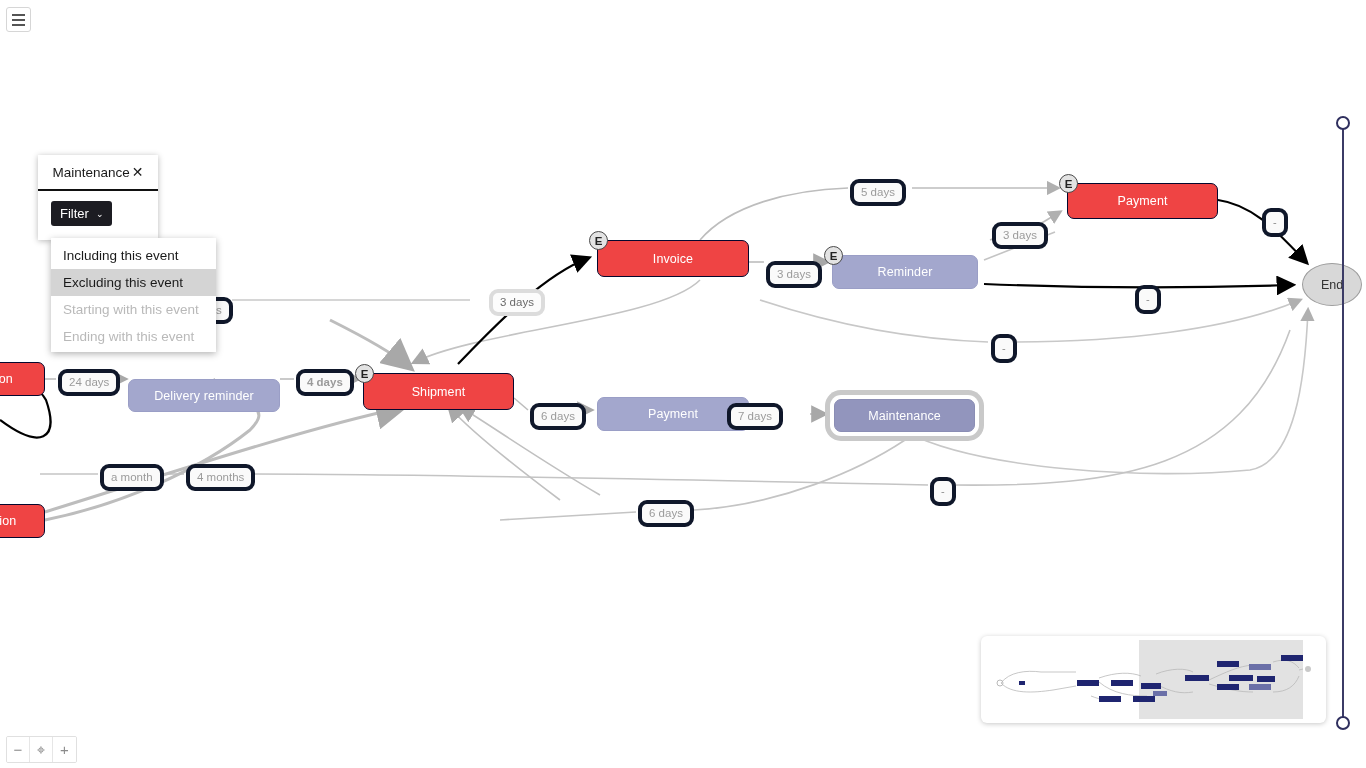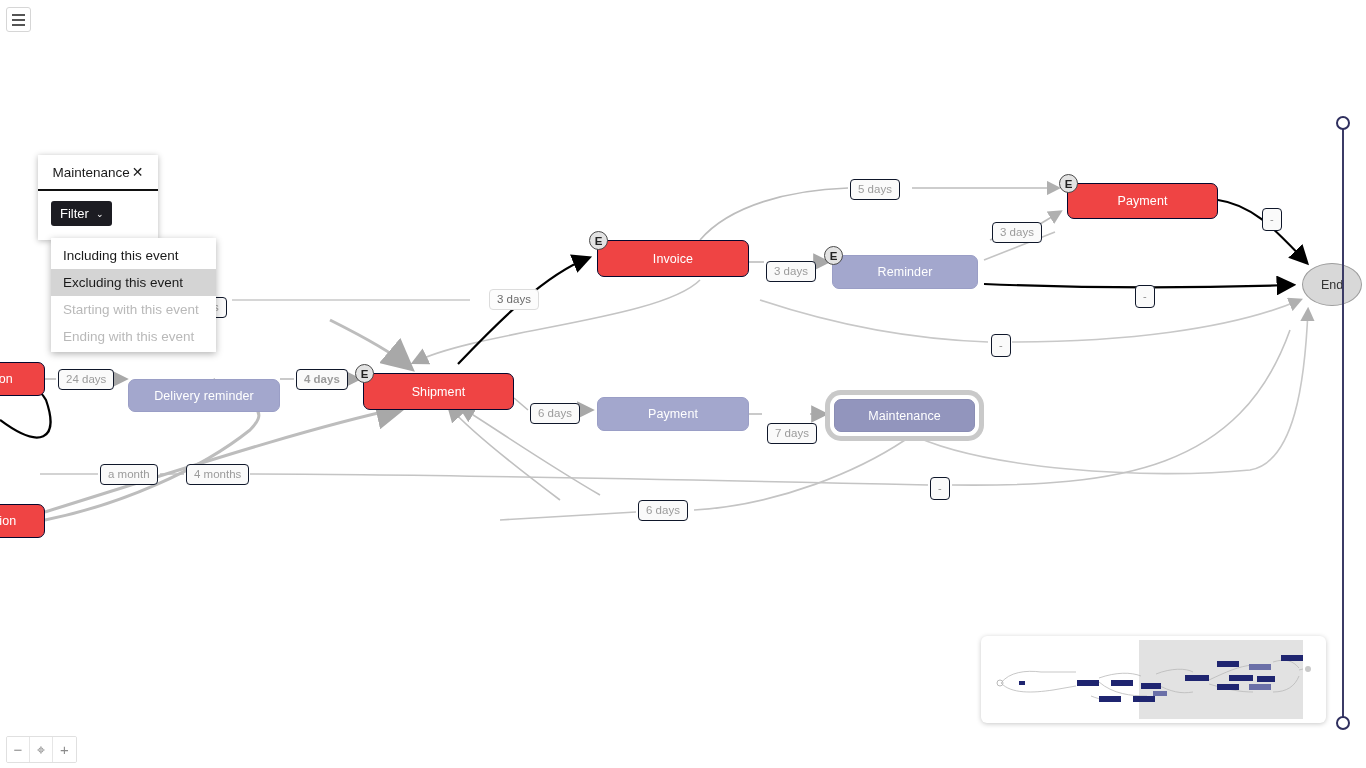--- a/index.html
+++ b/index.html
@@ -63,22 +63,22 @@
     background: #e3e3e3;
     border: 1.3px solid #4a4a4a;
     color: #222; font-size: 11.5px; font-weight: 600;
     display: flex; align-items: center; justify-content: center;
     z-index: 6;
   }
 
   .elabel {
     position: absolute;
     background: #fafafa;
-    border: 1px solid #0f172a;
-    border-radius: 4px;
+    border: 4px solid #0f172a;
+    border-radius: 9px;
     color: #9b9b9b;
     font-size: 11.5px;
     padding: 3px 7px 4px 7px;
     white-space: nowrap;
     z-index: 4;
     cursor: pointer;
   }
   .elabel.strong { background:#fcfcfc; border-color:#dcdcdc; color:#6a6a6a; }
   .elabel.dot { padding: 4px 7px 5px 7px; color:#8d8d8d; font-size: 11px; }
 
@@ -290,21 +290,21 @@
         <div class="elabel" style="left: 992px; top: 222px;">3 days</div>
         <div class="elabel" style="left: 766px; top: 261px;">3 days</div>
         <div class="elabel strong" style="left: 489px; top: 289px;">3 days</div>
         <div class="elabel dot" style="left: 1262px; top: 208px;">-</div>
         <div class="elabel dot" style="left: 1135px; top: 285px;">-</div>
         <div class="elabel dot" style="left: 991px; top: 334px;">-</div>
         <div class="elabel" style="left: 205px; top: 297px;">s</div>
         <div class="elabel" style="left: 58px; top: 369px;">24 days</div>
         <div class="elabel" style="left: 296px; top: 369px; font-weight: bold;">4 days</div>
         <div class="elabel" style="left: 530px; top: 403px;">6 days</div>
-        <div class="elabel" style="left: 767px; top: 403px; margin-top: 20px;">7 days</div>
+        <div class="elabel" style="left: 727px; top: 403px;">7 days</div>
         <div class="elabel" style="left: 100px; top: 464px;">a month</div>
         <div class="elabel" style="left: 186px; top: 464px;">4 months</div>
         <div class="elabel dot" style="left: 930px; top: 477px;">-</div>
         <div class="elabel" style="left: 638px; top: 500px;">6 days</div>
       </div>
   </div>
 
   <div class="vslider">
     <div class="vtrack"></div>
     <div class="vhandle top"></div>

